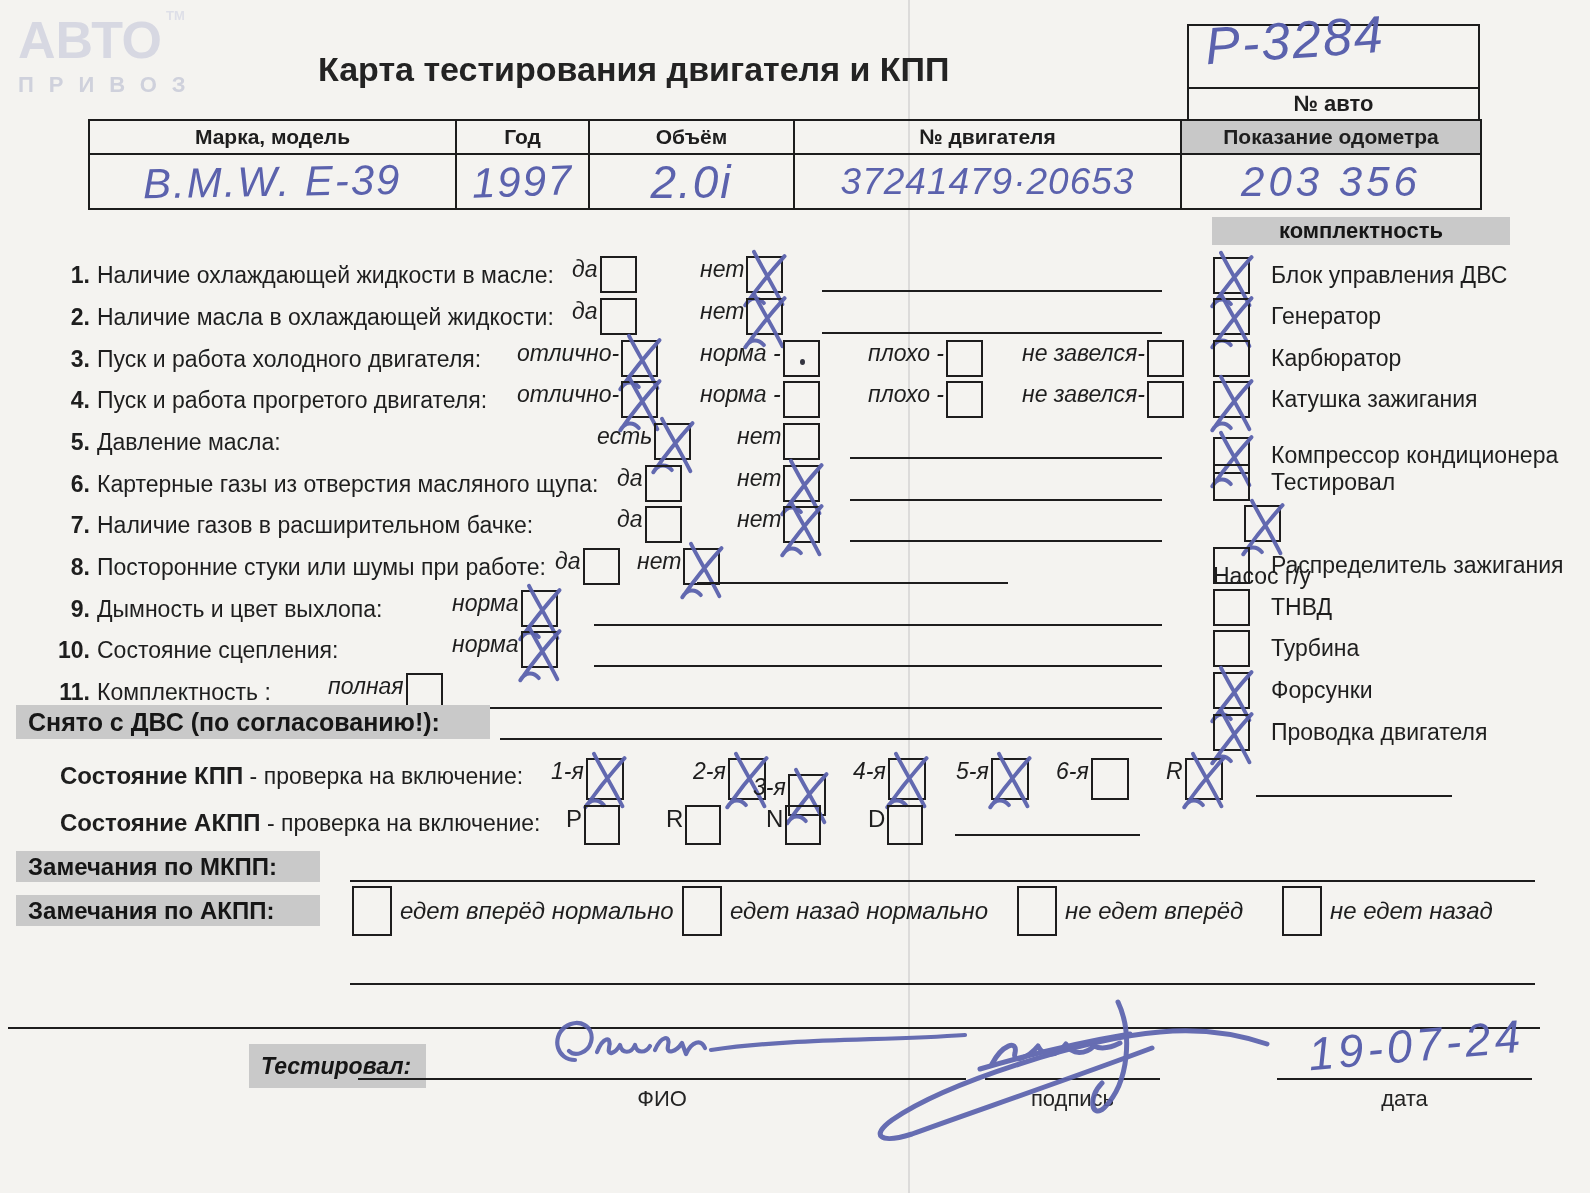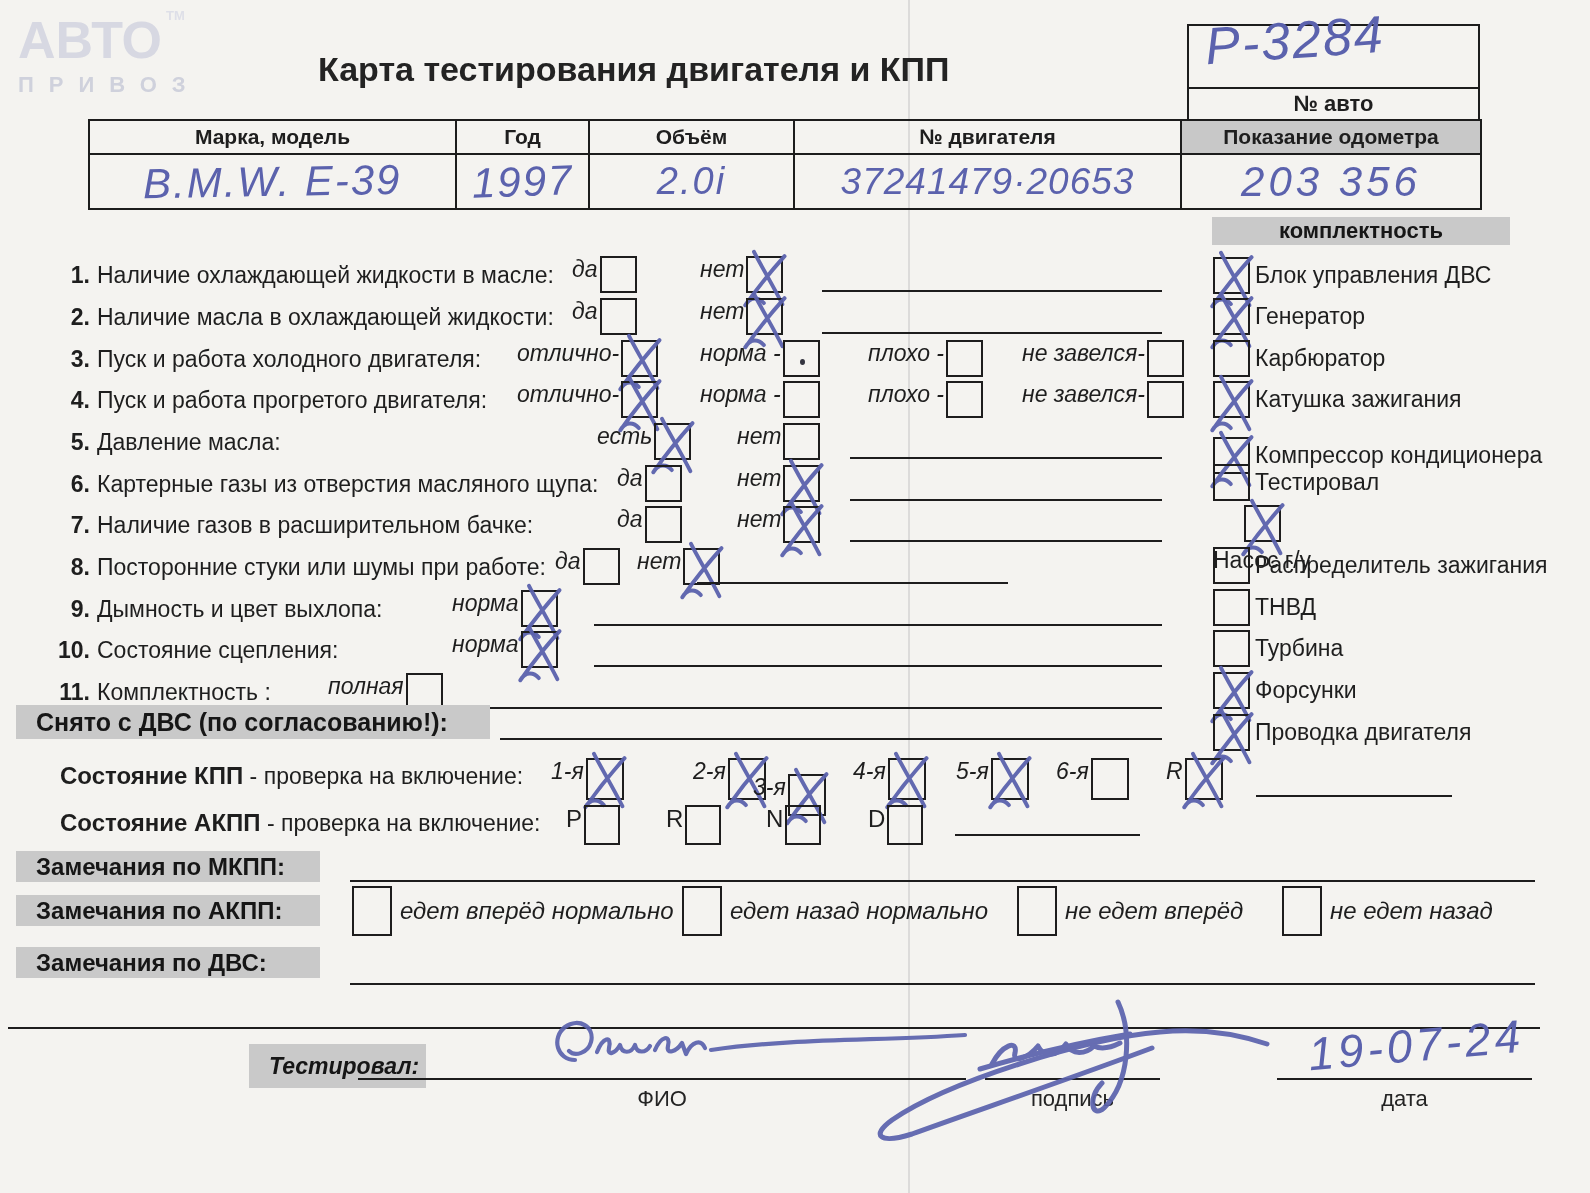--- a/index.html
+++ b/index.html
@@ -26,27 +26,27 @@
   
   .veh{position:absolute;left:88px;top:119px;display:grid;grid-template-columns:367px 133px 205px 387px 298px;grid-template-rows:34px 53px;border:2.5px solid #1c1c1c}
   .veh .hc{border-right:2.5px solid #1c1c1c;border-bottom:2.5px solid #1c1c1c;font-weight:bold;font-size:21px;display:flex;align-items:center;justify-content:center;white-space:nowrap}
   .veh .hc.last{border-right:none;background:#c8c8c8}
   .veh .vc{border-right:2.5px solid #1c1c1c;display:flex;align-items:center;justify-content:center;overflow:visible}
   .veh .vc.last{border-right:none}
 
   .hand{font-style:italic;color:#5b62ad;letter-spacing:2px;white-space:nowrap}
   .hand-make{font-size:42px;transform:rotate(-1deg)}
   .hand-year{font-size:42px;transform:rotate(-2deg)}
-  .hand-vol{font-size:38px}
+  .hand-vol{font-size:46px}
   .hand-eng{font-size:37px;letter-spacing:1px}
   .hand-odo{font-size:42px;letter-spacing:4px}
   .hand-date{position:absolute;left:1308px;top:1018px;font-size:46px;letter-spacing:4px;transform:rotate(-5deg)}
 
   
-  .gray-bar{position:absolute;background:#c9c9c9;color:#161616;font-weight:bold;display:flex;align-items:center;padding:0 20px;white-space:nowrap}
+  .gray-bar{position:absolute;background:#c9c9c9;color:#161616;font-weight:bold;display:flex;align-items:center;padding:0 12px;white-space:nowrap}
   .comp-header{left:1212px;top:217px;width:298px;height:28px;font-size:22px;justify-content:center}
   .snyato{left:16px;top:705px;width:474px;height:34px;font-size:25px}
   .remark-bar{left:16px;width:304px;height:31px;font-size:24px}
   .tested{left:249px;top:1044px;width:177px;height:44px;font-size:23px;font-style:italic}
 
   
   .hline{position:absolute;height:0;border-top:2.2px solid #1d1d1d}
   .hline.big{border-top-width:2.8px}
 
   
@@ -56,21 +56,21 @@
 
   
   .cl-row{position:absolute;left:0;width:1590px;height:40px}
   .cl-num{position:absolute;left:50px;width:40px;text-align:right;font-weight:bold;font-size:23px;line-height:38px}
   .cl-label{position:absolute;left:97px;font-size:23px;line-height:38px;white-space:nowrap}
   .opt{position:absolute;top:0;display:flex;gap:2px}
   .opt-label{font-style:italic;font-size:23px;white-space:nowrap}
   .opt-label.plain{font-style:normal;font-size:24px}
 
   
-  .comp-item{position:absolute;left:1213px;height:38px;display:flex;align-items:center;gap:5px}
+  .comp-item{position:absolute;left:1213px;height:38px;display:flex;align-items:center;gap:21px}
   .comp-label{font-size:23px;white-space:nowrap}
 
   
   .sec-label{position:absolute;font-size:23px;white-space:nowrap;line-height:40px}
   .sec-label b{font-size:24px}
 
   
   .remark-opt{position:absolute;display:flex;align-items:center;gap:8px}
   .remark-opt .cbox{width:40px;height:50px}
   .remark-label{font-style:italic;font-size:24px;white-space:nowrap}
@@ -492,21 +492,20 @@
       <span class="remark-opt" style="left: 1017px; top: 886px;">
         <span class="cbox" style="width: 40px; height: 50px;"></span>
         <span class="remark-label">не едет вперёд</span>
       </span>
       <span class="remark-opt" style="left: 1282px; top: 886px;">
         <span class="cbox" style="width: 40px; height: 50px;"></span>
         <span class="remark-label">не едет назад</span>
       </span>
     </div>
 
-  <div class="gray-bar remark-bar" style="top:947px">Замечания по ДВС:</div>
   <div class="hline" style="left:350px;top:983px;width:1185px"></div>
 
   <div class="hline big" style="left:8px;top:1027px;width:1532px"></div>
 
   <div class="gray-bar tested">Тестировал:</div>
 
   <div class="hline" style="left:358px;top:1078px;width:608px"></div>
   <div class="hline" style="left:985px;top:1078px;width:175px"></div>
   <div class="hline" style="left:1277px;top:1078px;width:255px"></div>
 

